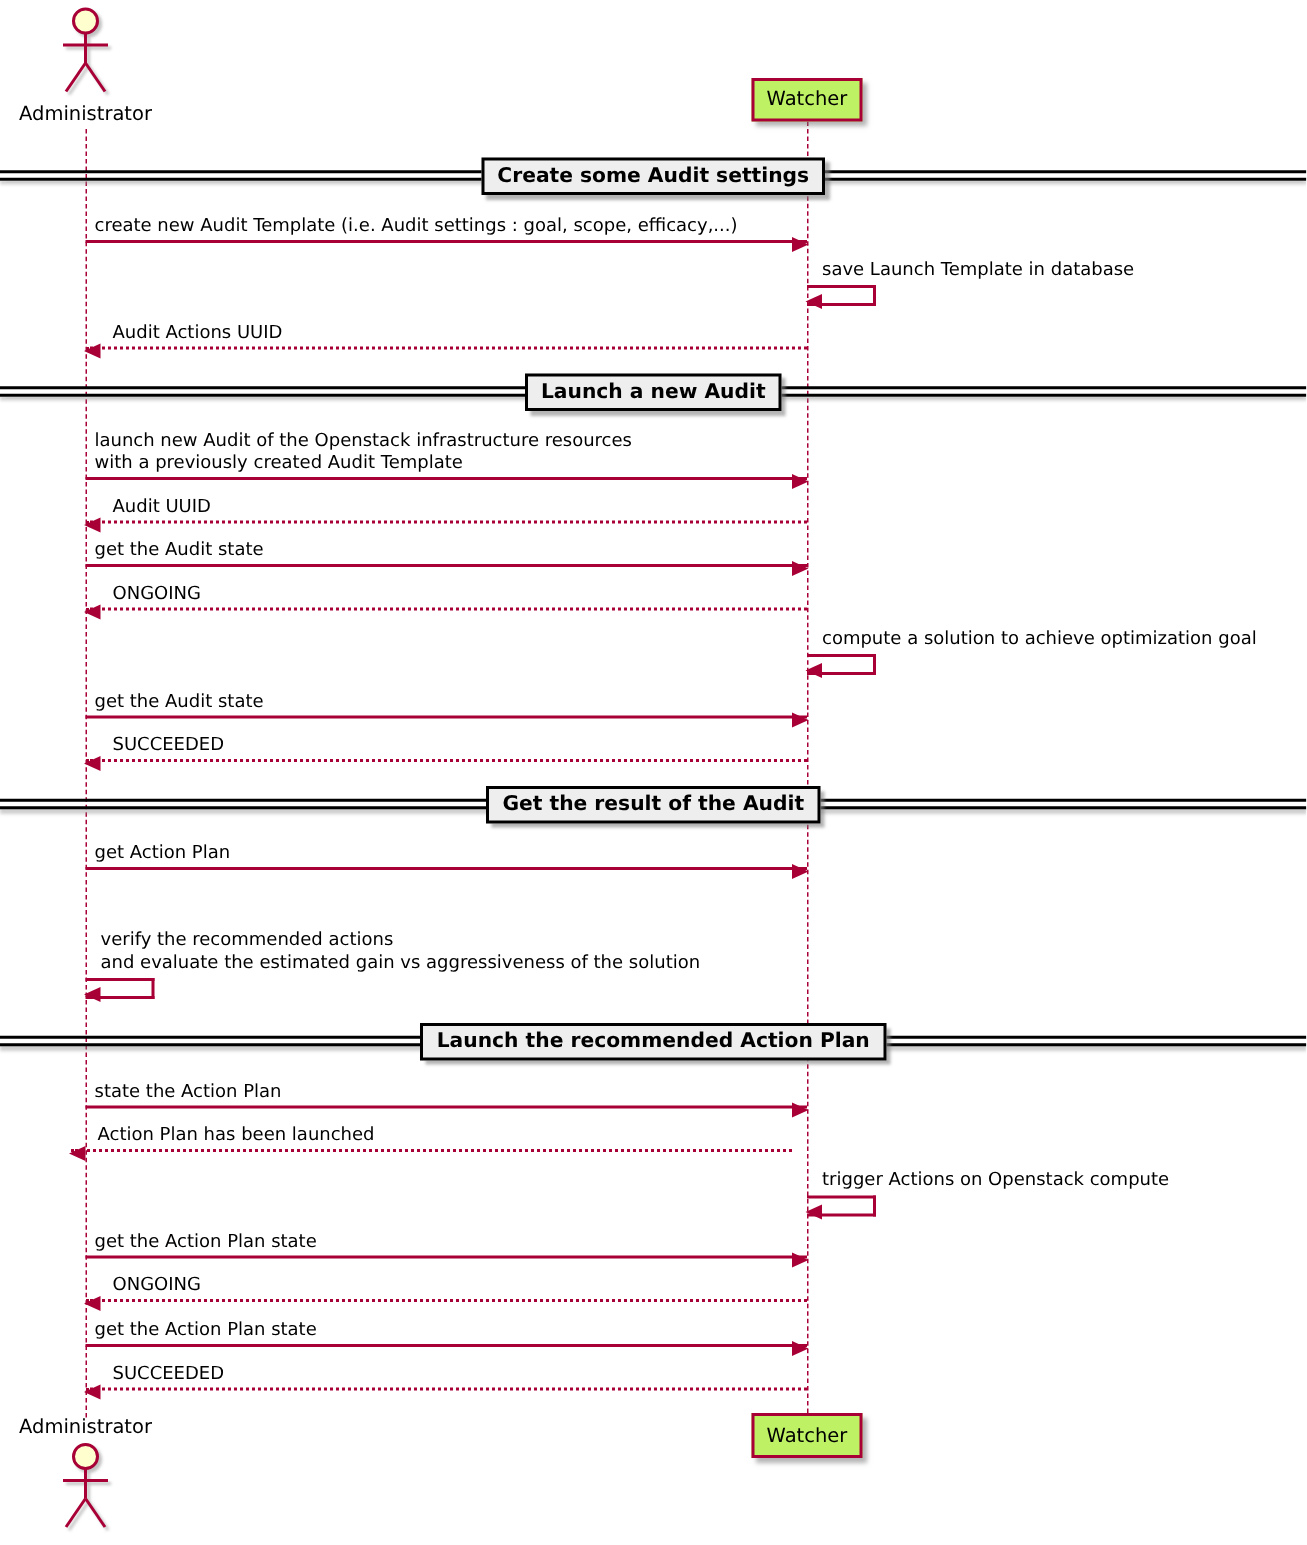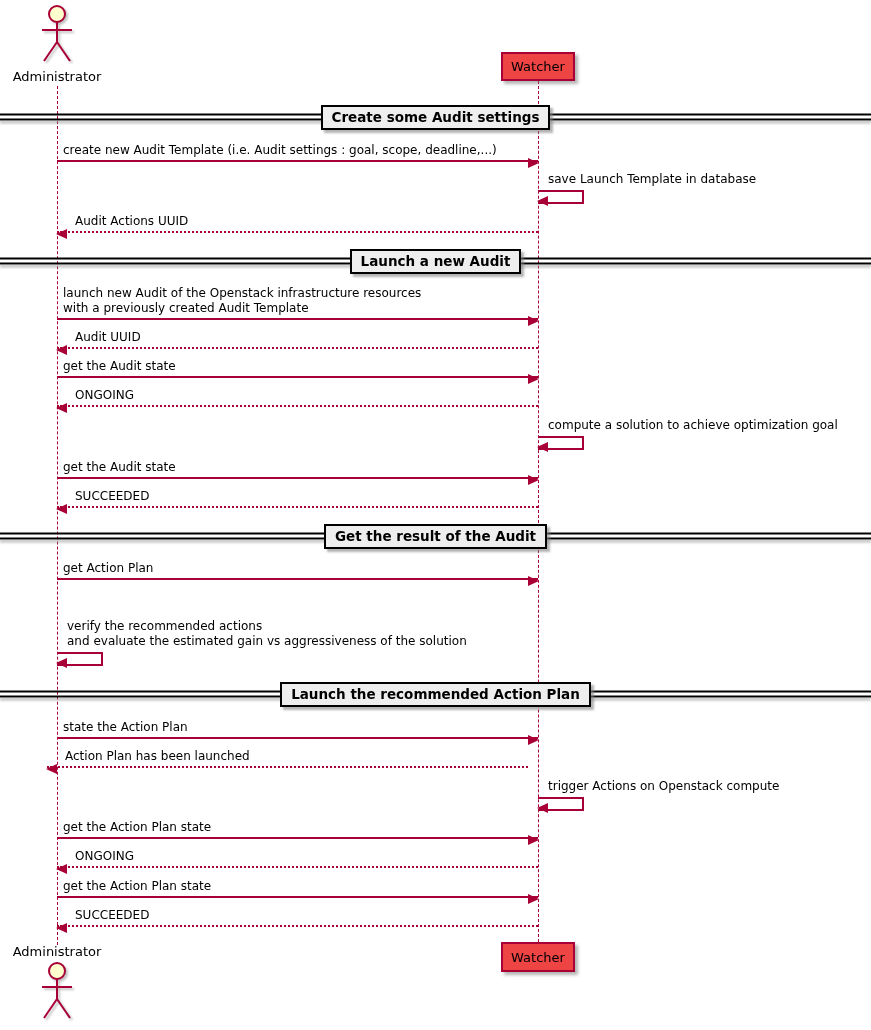--- a/index.html
+++ b/index.html
@@ -3,21 +3,21 @@
 <meta charset="utf-8">
 <style>
   html, body { margin:0; padding:0; background:#ffffff; }
   .canvas {
     position:relative; width:871px; height:1030px; overflow:hidden;
     background:#ffffff; color:#000;
     font-family:"DejaVu Sans", "Liberation Sans", sans-serif;
   }
   .lifeline { position:absolute; width:0; border-left:1px dashed #A80036; }
   .participant {
-    position:absolute; background:#ef4444; border:2px solid #A80036;
+    position:absolute; background:#bef264; border:2px solid #A80036;
     display:flex; align-items:center; justify-content:center;
     font-size:13px; box-shadow:3px 3px 3px rgba(120,120,120,0.55);
     box-sizing:border-box;
   }
   .actor-figure { position:absolute; filter:drop-shadow(2px 2px 1px rgba(130,130,130,0.5)); }
   .actor-label { position:absolute; font-size:13px; text-align:center; white-space:nowrap; }
   .msg { position:absolute; font-size:12px; }
   .msg-label { white-space:nowrap; line-height:15px; padding-left:6px; }
   .msg.return .msg-label { padding-left:18px; }
   .msg.self .msg-label { padding-left:10px; }
@@ -64,21 +64,21 @@
   <div class="actor-label" style="left:5px; top:69px; width:104px;">Administrator</div>
 
   <div class="participant" style="left:501px; top:52px; width:74px; height:29px;">Watcher</div>
 
   <div class="divider" style="top:105px;">
     <div class="divider-rule"></div>
     <div class="divider-box">Create some Audit settings</div>
   </div>
 
   <div class="msg" style="left:57px; top:143px; width:481px;">
-    <div class="msg-label">create new Audit Template (i.e. Audit settings : goal, scope, deadline,...)</div>
+    <div class="msg-label">create new Audit Template (i.e. Audit settings : goal, scope, efficacy,...)</div>
     <div class="arrow-line">
         <span class="head right"></span>
       </div>
   </div>
 
   <div class="msg self" style="left:538px; top:172px;">
     <div class="msg-label">save Launch Template in database</div>
     <div class="self-loop">
         <span class="head"></span>
       </div>

